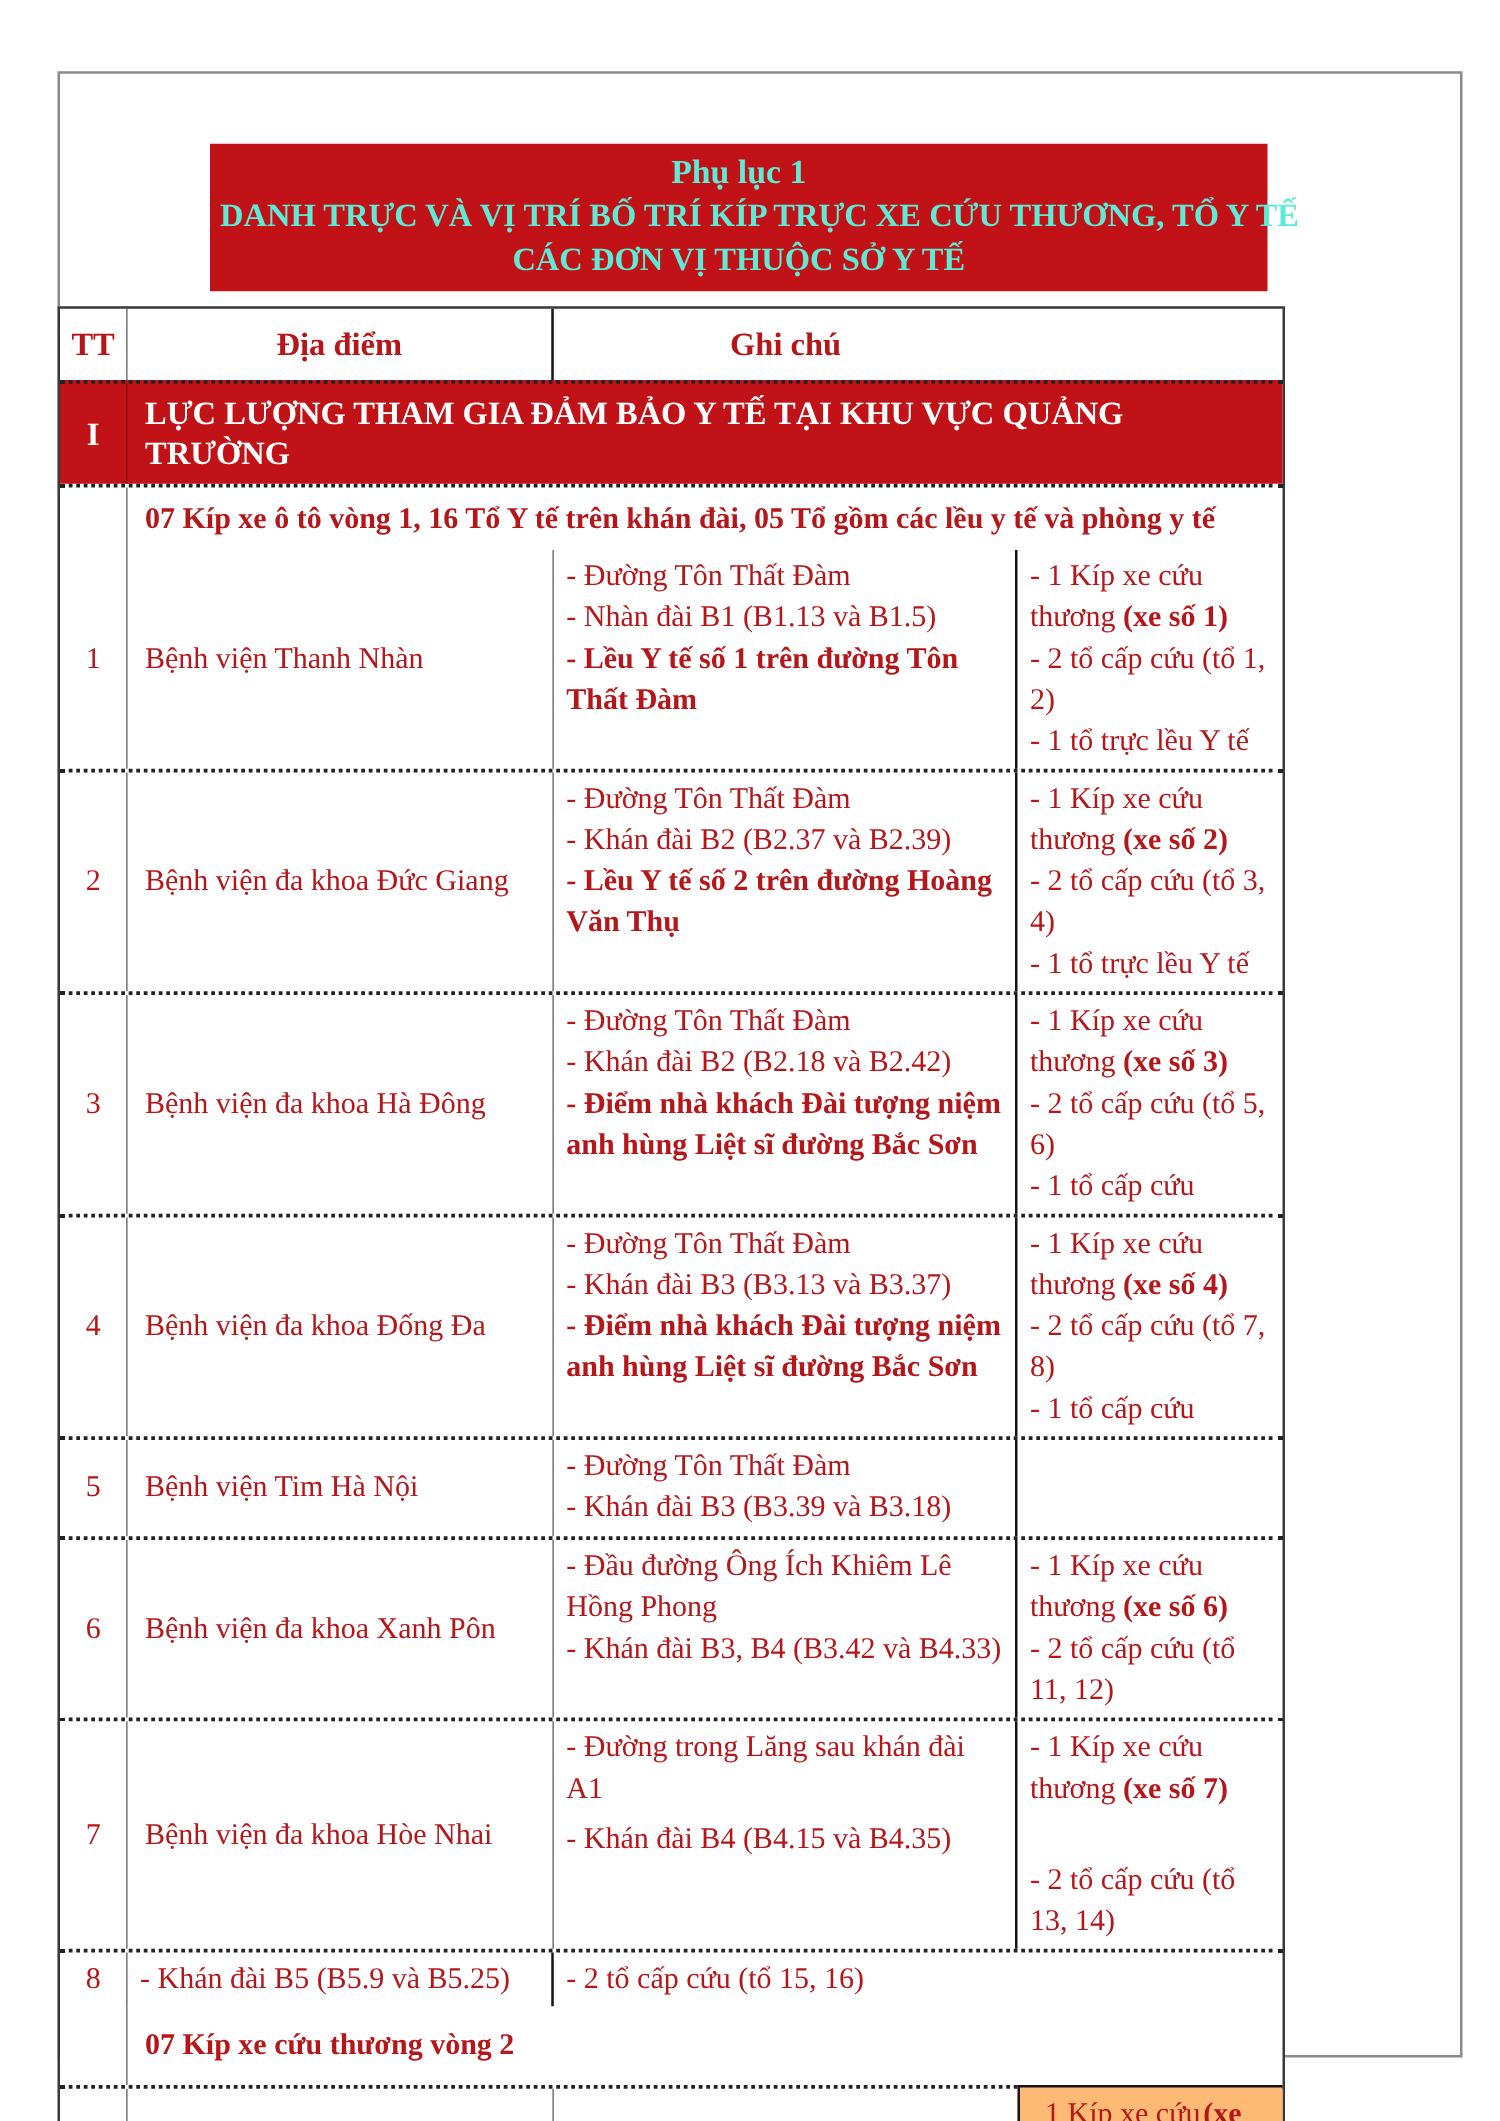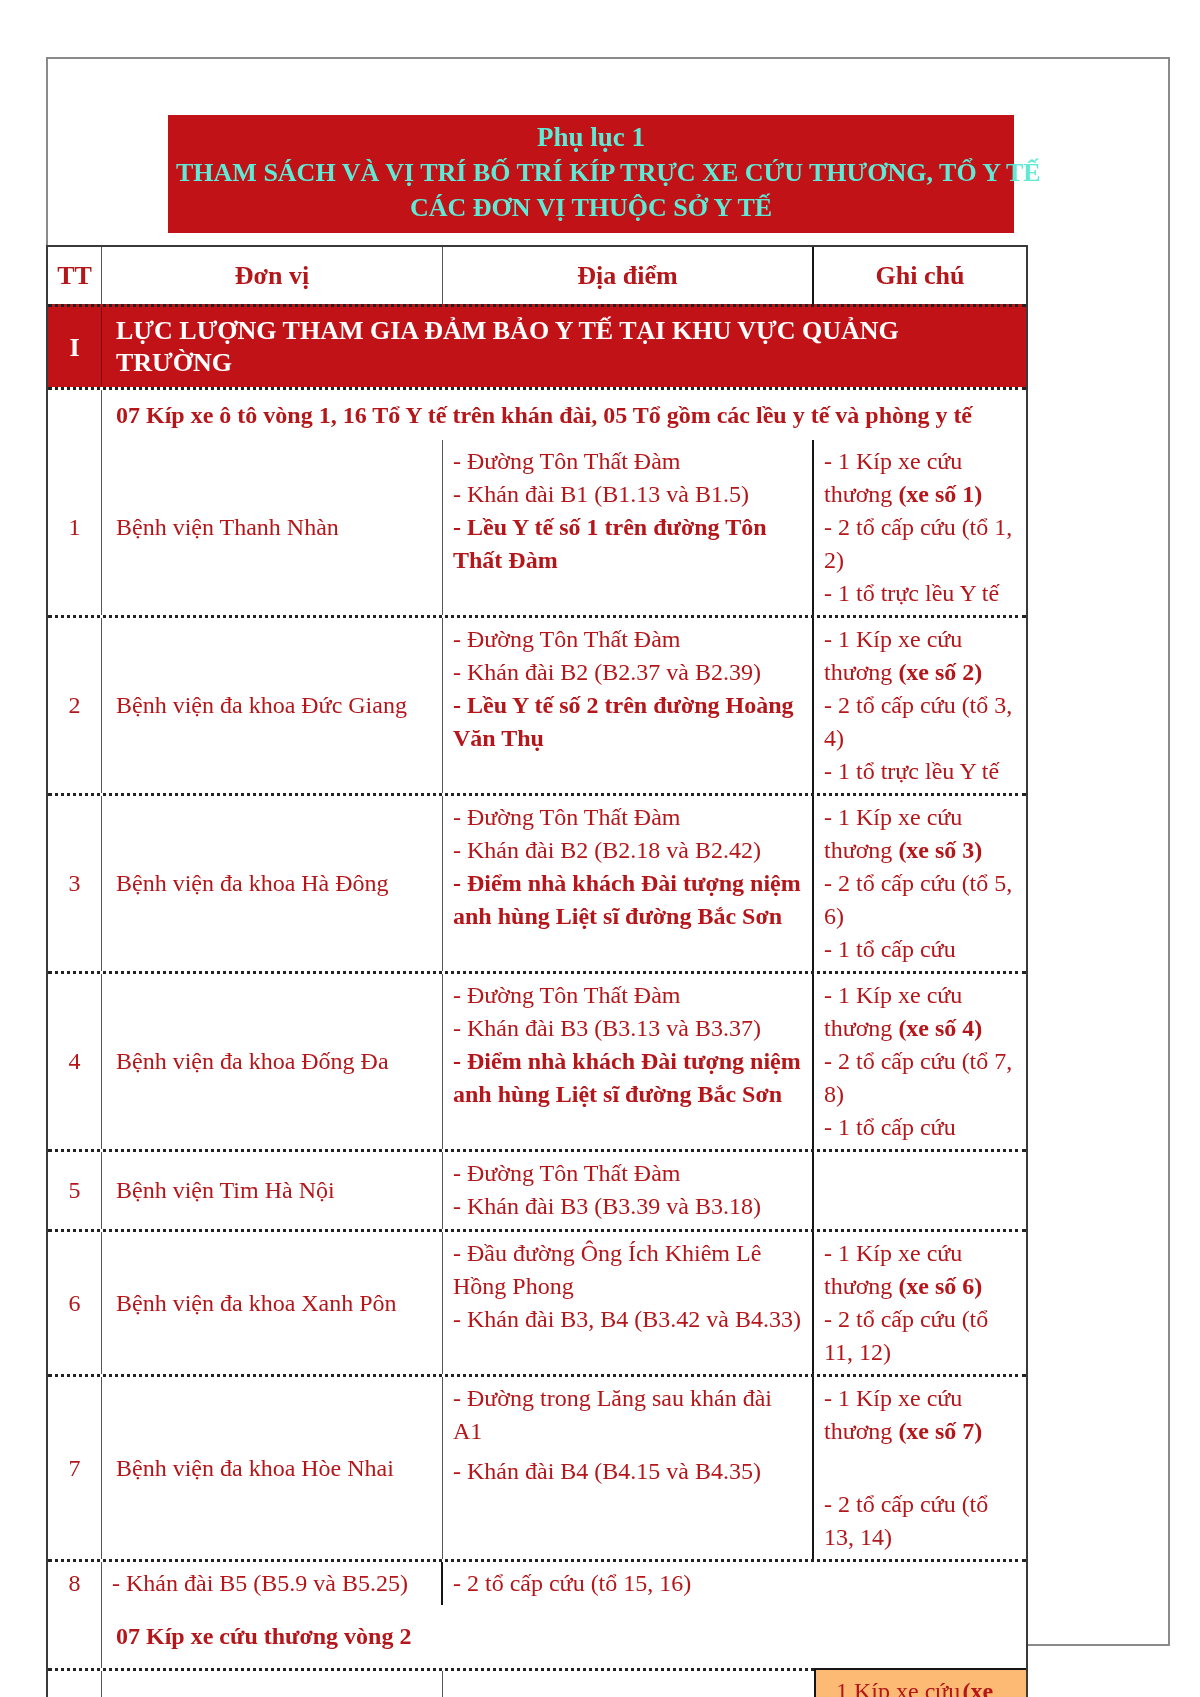--- a/index.html
+++ b/index.html
@@ -66,50 +66,49 @@
   }
   .emptyrow{min-height:38px;}
 </style>
 </head>
 <body>
 
 <div class="frame"></div>
 
 <div class="banner">
   <div class="l1">Phụ lục 1</div>
-  <div class="l2">THAM SÁCH VÀ VỊ TRÍ BỐ TRÍ KÍP TRỰC XE CỨU THƯƠNG, TỔ Y TẾ</div>
+  <div class="l2">DANH TRỰC VÀ VỊ TRÍ BỐ TRÍ KÍP TRỰC XE CỨU THƯƠNG, TỔ Y TẾ</div>
   <div class="l3">CÁC ĐƠN VỊ THUỘC SỞ Y TẾ</div>
 </div>
 
 <div class="tbl">
 
   <div class="trow hrow">
     <div class="cell vr1">TT</div>
-    <div class="cell vr1">Đơn vị</div>
     <div class="cell vr2">Địa điểm</div>
     <div class="cell">Ghi chú</div>
   </div>
 
   <div class="trow secrow" style="grid-template-columns:54px 1fr;">
     <div class="cell cell-tt">I</div>
     <div class="cell sec-title">LỰC LƯỢNG THAM GIA ĐẢM BẢO Y TẾ TẠI KHU VỰC QUẢNG TRƯỜNG</div>
   </div>
 
   <div class="trow subrow" style="grid-template-columns:54px 1fr;">
     <div class="cell vr1"></div>
     <div class="cell sub-text">07 Kíp xe ô tô vòng 1, 16 Tổ Y tế trên khán đài, 05 Tổ gồm các lều y tế và phòng y tế</div>
   </div>
 
   <div id="rows1">
       <div class="trow drow row-1">
         <div class="cell cell-tt vr1">1</div>
         <div class="cell cell-unit vr1">Bệnh viện Thanh Nhàn</div>
         <div class="cell cell-loc vr2">
           <div class="item">- Đường Tôn Thất Đàm</div>
-          <div class="item">- Khán đài B1 (B1.13 và B1.5)</div>
+          <div class="item">- Nhàn đài B1 (B1.13 và B1.5)</div>
           <div class="item bold">- Lều Y tế số 1 trên đường Tôn Thất Đàm</div>
         </div>
         <div class="cell cell-note">
           <div class="item">- 1 Kíp xe cứu thương <b>(xe số 1)</b></div>
           <div class="item">- 2 tổ cấp cứu (tổ 1, 2)</div>
           <div class="item">- 1 tổ trực lều Y tế</div>
         </div>
       </div>
       <div class="trow drow row-2">
         <div class="cell cell-tt vr1">2</div>

